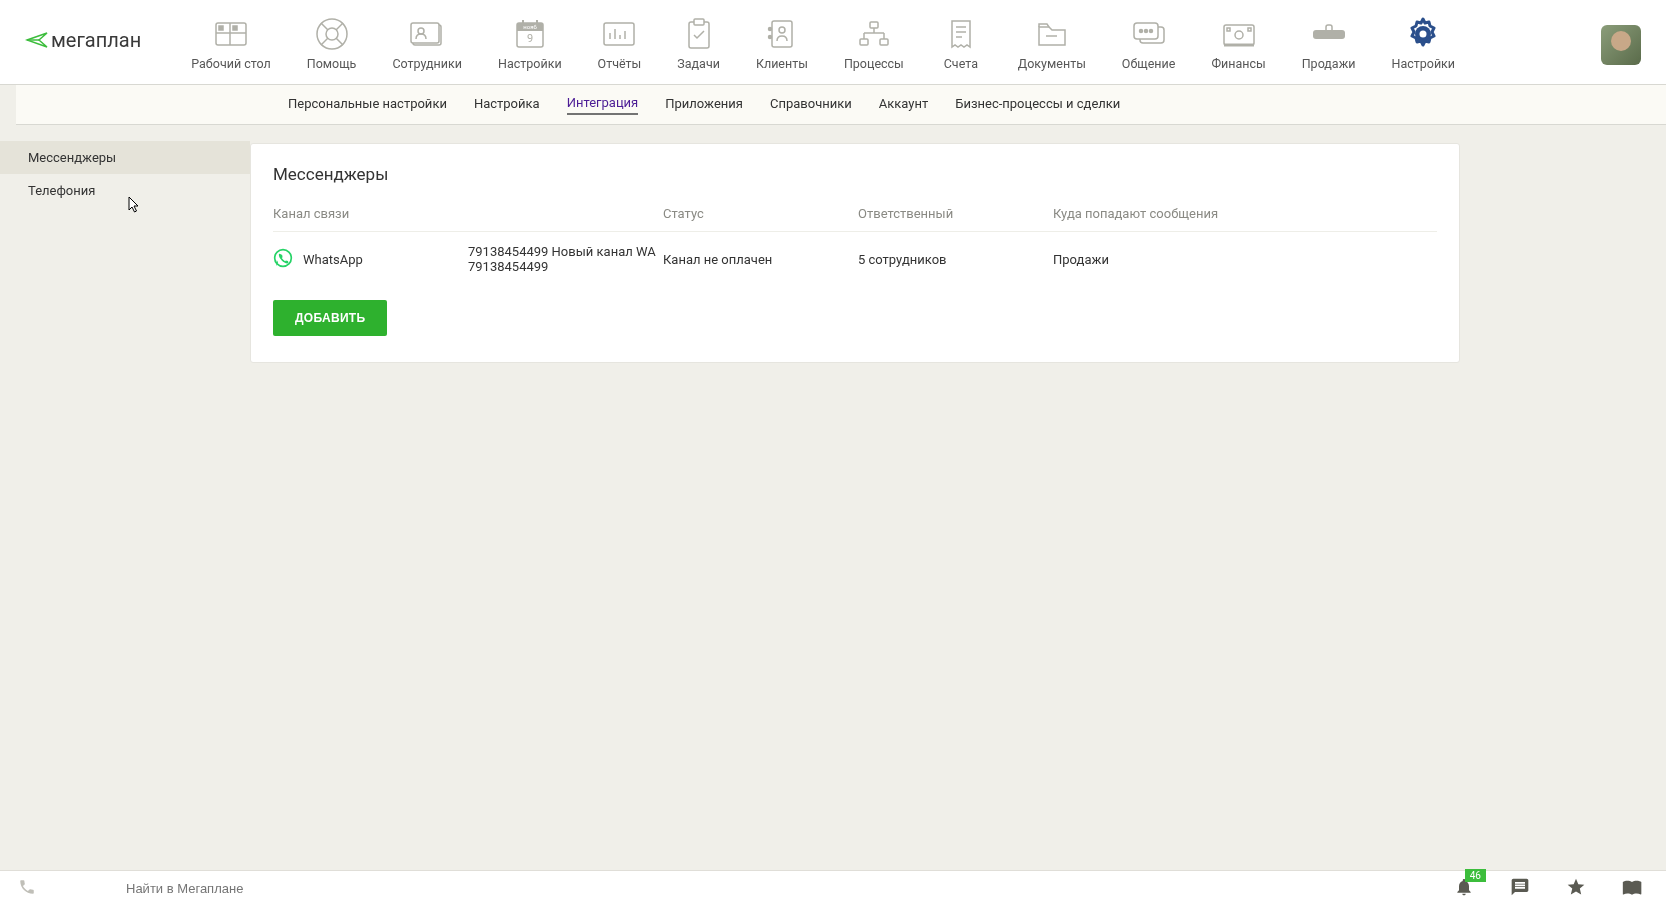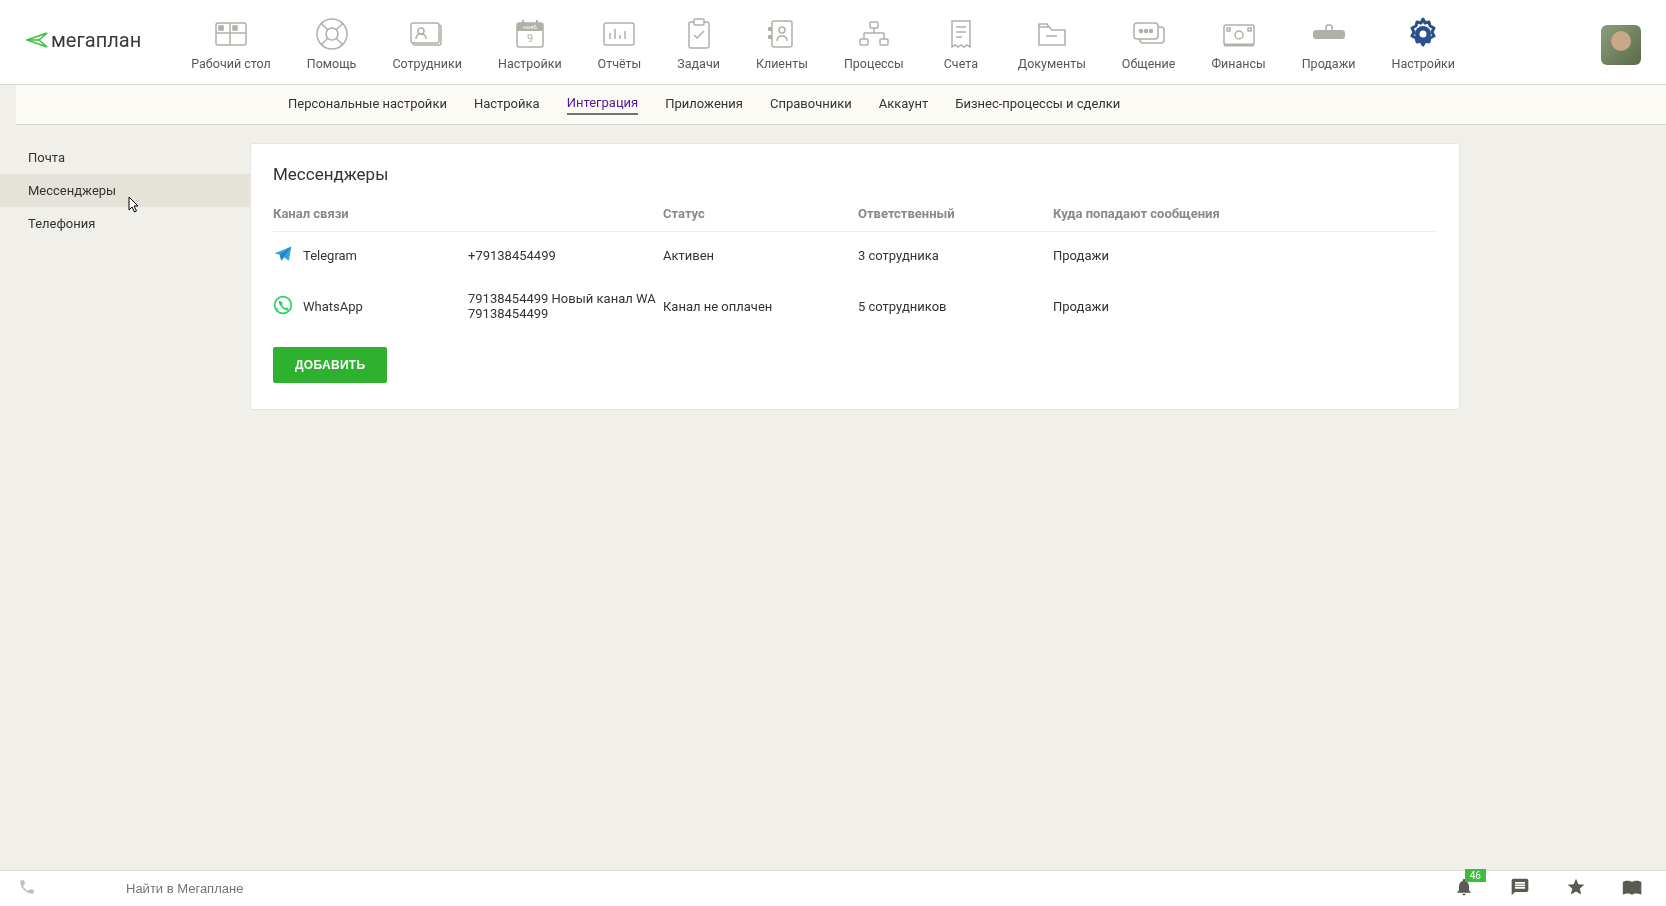--- a/index.html
+++ b/index.html
@@ -137,21 +137,21 @@
       font-size: 13px;
       color: #8a8a84;
       margin-bottom: 18px;
     }
     .channels-table {
       width: 100%;
       border-collapse: collapse;
     }
     .channels-table th {
       text-align: left;
-      font-weight: bold;
+      font-weight: normal;
       font-size: 13px;
       color: #8a8a84;
       padding: 8px 0 10px 0;
       border-bottom: 1px solid #eeeee8;
     }
     .channels-table td {
       padding: 12px 0;
       vertical-align: middle;
       font-size: 13px;
       color: #333;
@@ -410,52 +410,36 @@
     <div class="subnav-item">Настройка</div>
     <div class="subnav-item active">Интеграция</div>
     <div class="subnav-item">Приложения</div>
     <div class="subnav-item">Справочники</div>
     <div class="subnav-item">Аккаунт</div>
     <div class="subnav-item">Бизнес-процессы и сделки</div>
   </div>
 
 <div class="content-area">
   <div class="sidebar">
-      <div class="sidebar-item">Почта</div>
       <div class="sidebar-item active">Мессенджеры</div>
       <div class="sidebar-item">Телефония</div>
     </div>
   <div class="main-panel">
     <div class="panel-title">Мессенджеры</div>
     <table class="channels-table">
       <thead>
         <tr>
           <th class="col-channel">Канал связи</th>
           <th class="col-number"></th>
           <th class="col-status">Статус</th>
           <th class="col-resp">Ответственный</th>
           <th>Куда попадают сообщения</th>
         </tr>
       </thead>
       <tbody>
-          <tr>
-    <td>
-              <div class="channel-cell">
-                <span><svg class="ch-icon" viewBox="0 0 24 24">
-                    <path fill="#37a3e0" d="M22 3L2 11l6 2 2 7 3-4 6 4z"></path>
-                    <path fill="#2386c4" d="M10 20l-2-7 14-10z"></path>
-                  </svg></span>
-                <span>Telegram</span>
-              </div>
-            </td>
-    <td style="max-width:180px">+79138454499</td>
-    <td class="status-active">Активен</td>
-    <td>3 сотрудника</td>
-    <td>Продажи</td>
-  </tr>
           <tr>
     <td>
               <div class="channel-cell">
                 <span><svg class="ch-icon" viewBox="0 0 24 24">
                     <circle cx="12" cy="12" r="10" fill="none" stroke="#25d366" stroke-width="2"></circle>
                     <path fill="#25d366" d="M8 7c-.5 0-1 .5-1 1.5 0 2 1.5 4.5 3.5 6.5s4.5 3.5 6.5 3.5c1 0 1.5-.5 1.5-1l-.5-2-2.5-.5-1 1c-1.5-1-3-2.5-4-4l1-1-.5-2.5z"></path>
                     <path fill="#25d366" d="M4 22l2-5-1.5-2.5c0 .5 0 0 0 0L4 22z"></path>
                   </svg></span>
                 <span>WhatsApp</span>
               </div>

